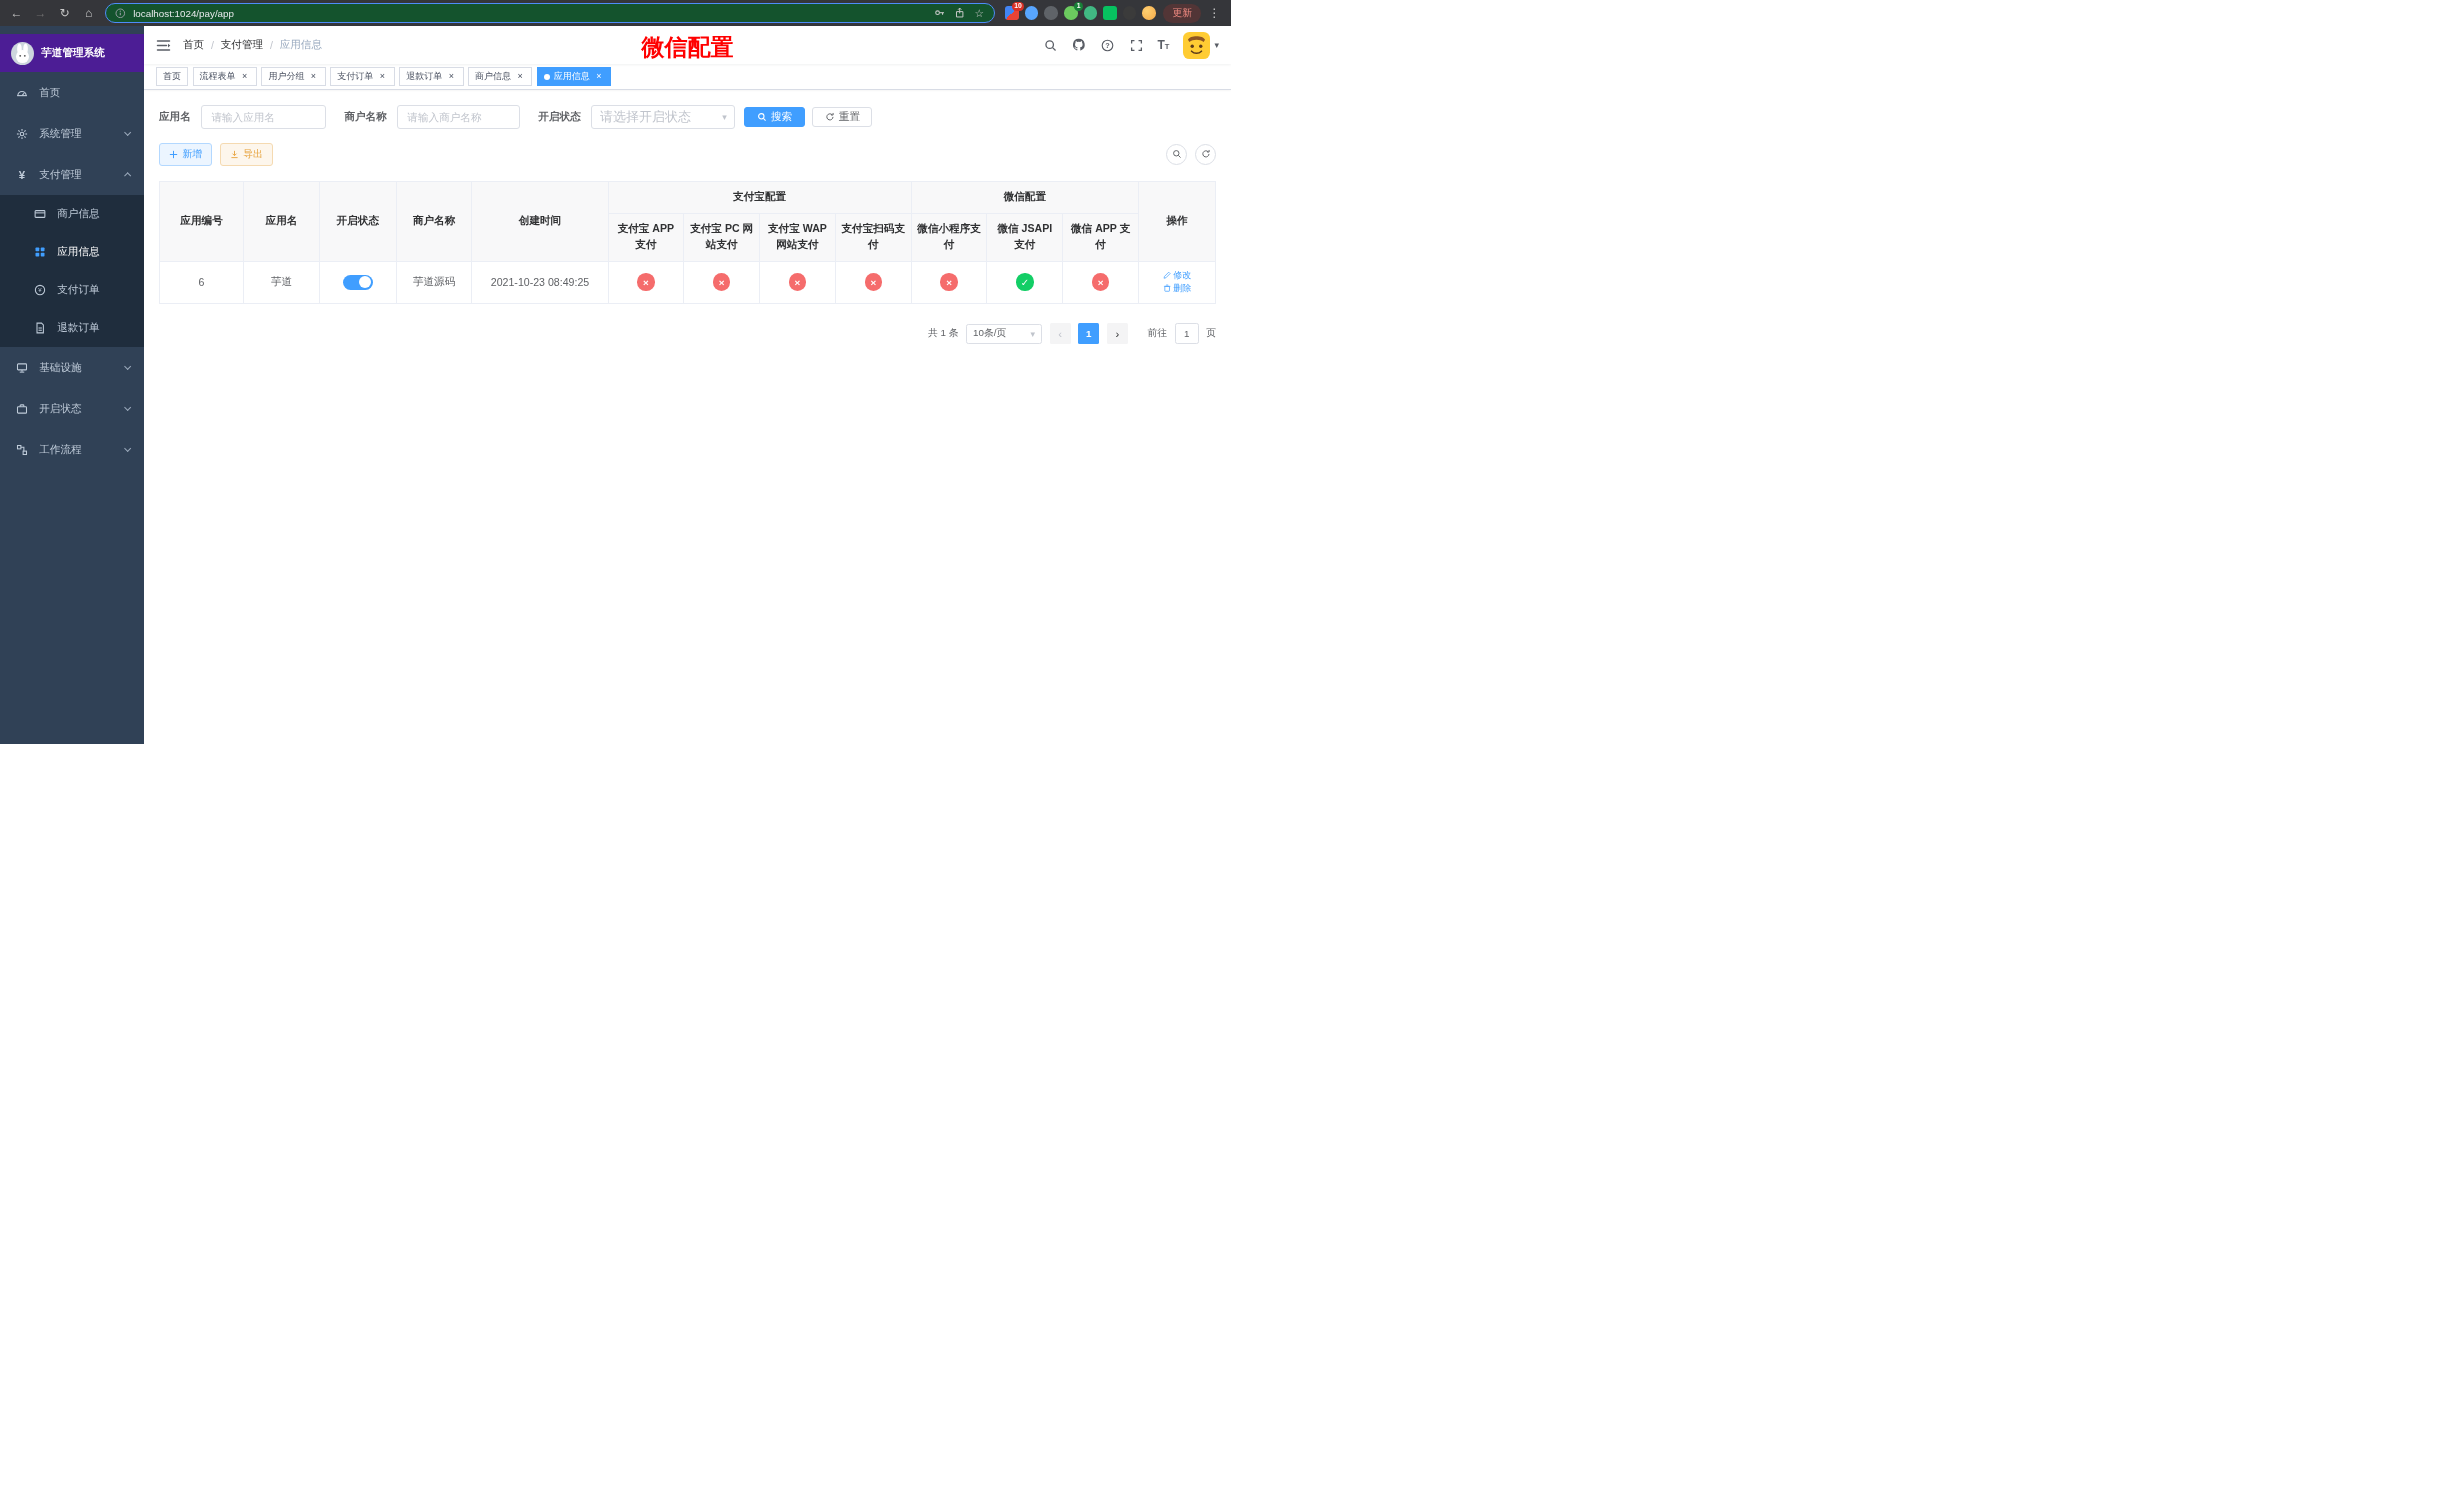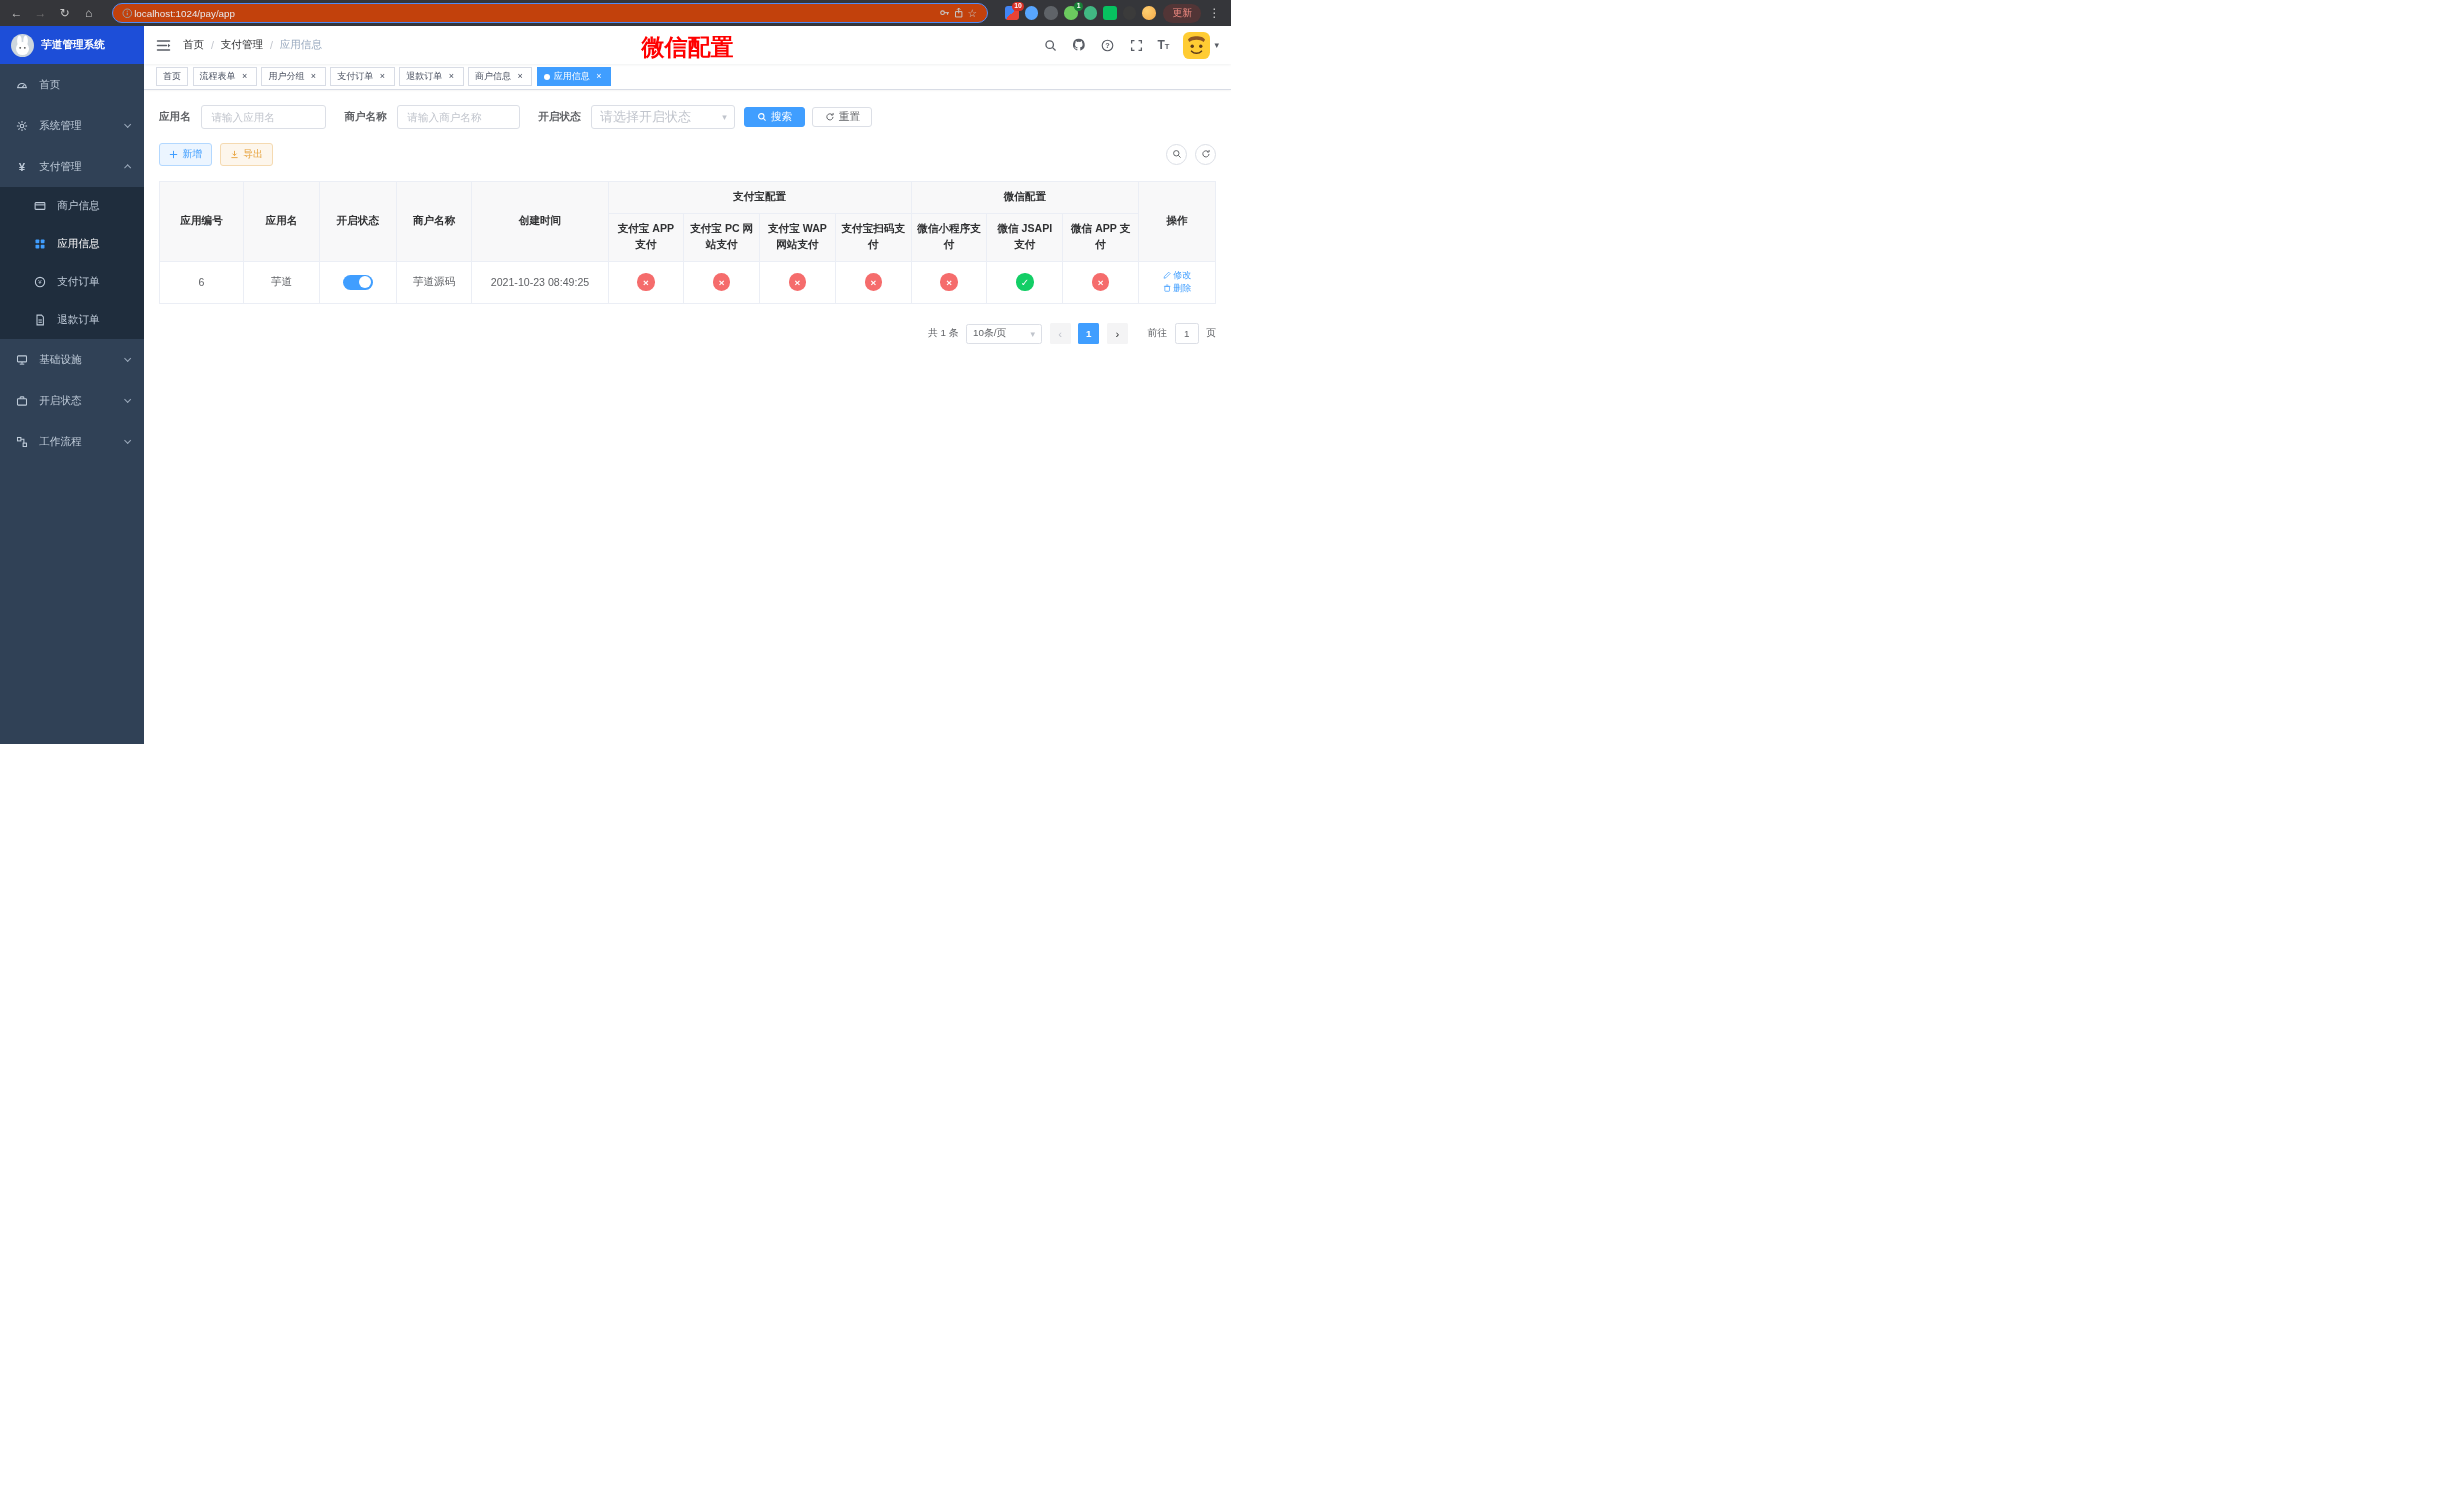--- a/index.html
+++ b/index.html
@@ -4,35 +4,35 @@
 <style>
   * { margin:0; padding:0; box-sizing:border-box; }
   html,body { width:1231px; height:744px; }
   body { font-family:"Liberation Sans","DejaVu Sans",sans-serif; background:#fff; overflow:hidden; }
   .screen { width:1231px; height:744px; display:flex; flex-direction:column; }
 
   
   .browser-bar { height:26px; background:#35363a; display:flex; align-items:center; padding:0 6px; gap:3px; flex:0 0 auto; }
   .bicon { color:#c8c8c8; font-size:12px; width:21px; height:21px; line-height:21px; text-align:center; border-radius:10.6px; cursor:pointer; user-select:none; }
   .bicon.dim { color:#6e6e6e; }
-  .urlbar { flex:1; height:19.7px; background:#c2410c; border:1.5px solid #4e8cf9; border-radius:10.6px; display:flex; align-items:center; padding:0 7.6px; margin:0 10px; min-width:0; }
+  .urlbar { flex:1; height:19.7px; background:#14532d; border:1.5px solid #4e8cf9; border-radius:10.6px; display:flex; align-items:center; padding:0 7.6px; gap:6px; margin:0 3px; min-width:0; }
   .urlbar .info-i { width:10.6px; height:10.6px; flex:0 0 auto; }
   .url-text { color:#e8eaed; font-size:9.8px; flex:1; white-space:nowrap; overflow:hidden; }
   .ub-ic { color:#c8c8c8; width:13.6px; height:13.6px; display:flex; align-items:center; justify-content:center; font-size:10.6px; cursor:pointer; flex:0 0 auto; }
   .ext-row { display:flex; align-items:center; gap:6px; padding:0 4.5px; }
   .ext { position:relative; width:13.6px; height:13.6px; border-radius:50%; cursor:pointer; flex:0 0 auto; }
   .ext.sq { border-radius:3px; }
   .badge { position:absolute; top:-3.8px; right:-5.3px; background:#d93025; color:#fff; font-size:6.8px; line-height:8.3px; padding:0 2.3px; border-radius:4.5px; font-weight:700; }
   .badge.green { background:#188038; }
   .update-chip { color:#f28b82; background:rgba(217,48,37,0.18); border-radius:9.8px; padding:3px 9px; font-size:9.8px; cursor:pointer; white-space:nowrap; }
 
   
   .app { flex:1; display:flex; min-height:0; }
   .sidebar { width:144px; background:#304156; color:#bfcbd9; flex:0 0 auto; display:flex; flex-direction:column; }
-  .logo-row { height:38px; display:flex; align-items:center; gap:7.6px; padding:0 10.6px; cursor:pointer; background:#1d4ed8; }
+  .logo-row { height:38px; display:flex; align-items:center; gap:7.6px; padding:0 10.6px; cursor:pointer; background:#4c1d95;margin-top:8px; }
   .logo-title { color:#fff; font-size:10.6px; font-weight:700; white-space:nowrap; }
   .menu-item { height:41px; display:flex; align-items:center; gap:10.6px; padding:0 15px; position:relative; cursor:pointer; font-size:10.6px; }
   .menu-item .mi-ic { width:13.6px; display:flex; justify-content:center; color:#bfcbd9; }
   .submenu { background:#1f2d3d; }
   .submenu .menu-item { height:38px; padding-left:33px; }
   .menu-item.active { color:#fff; }
   .menu-item.active .mi-ic { color:#409eff; }
   .chev { position:absolute; right:13.6px; width:5.3px; height:5.3px; border-right:1.1px solid #9aa9bb; border-bottom:1.1px solid #9aa9bb; }
   .chev.down { transform:rotate(45deg); margin-top:-2.3px; }
   .chev.up { transform:rotate(-135deg); margin-top:2.3px; }

